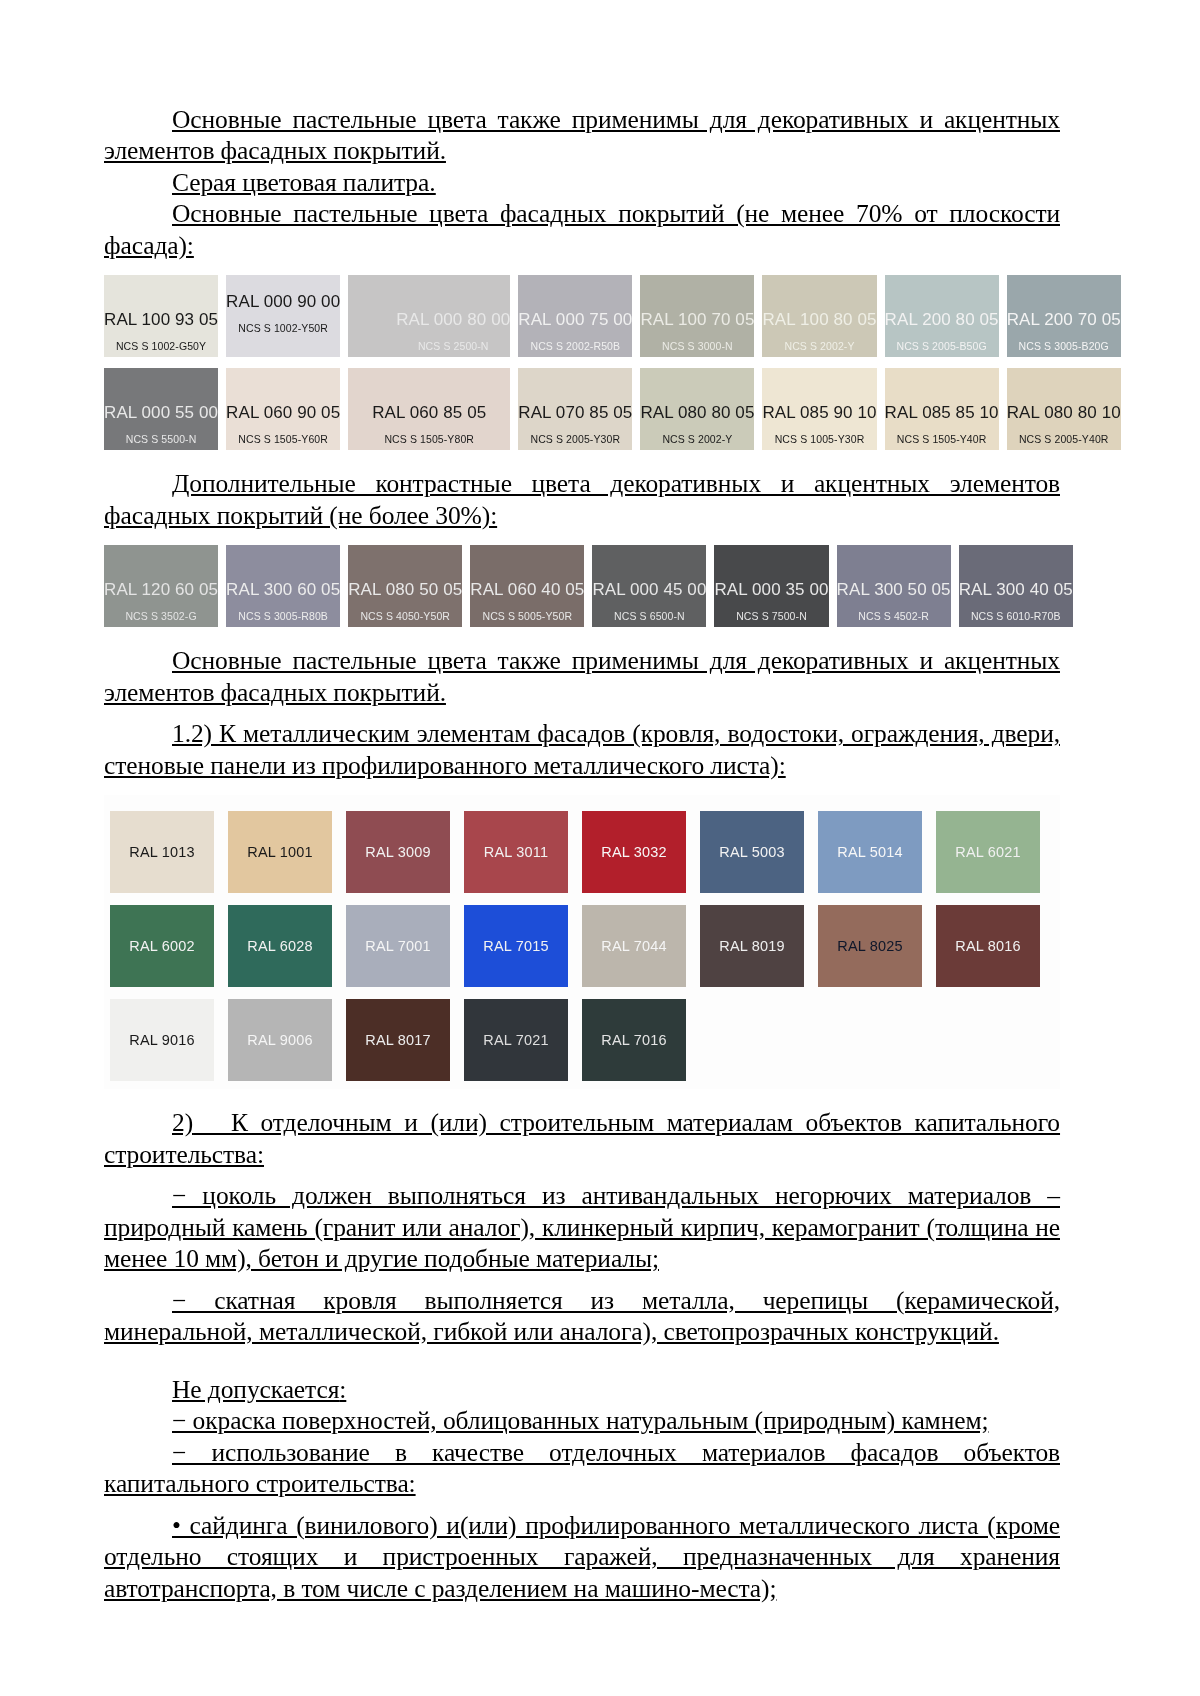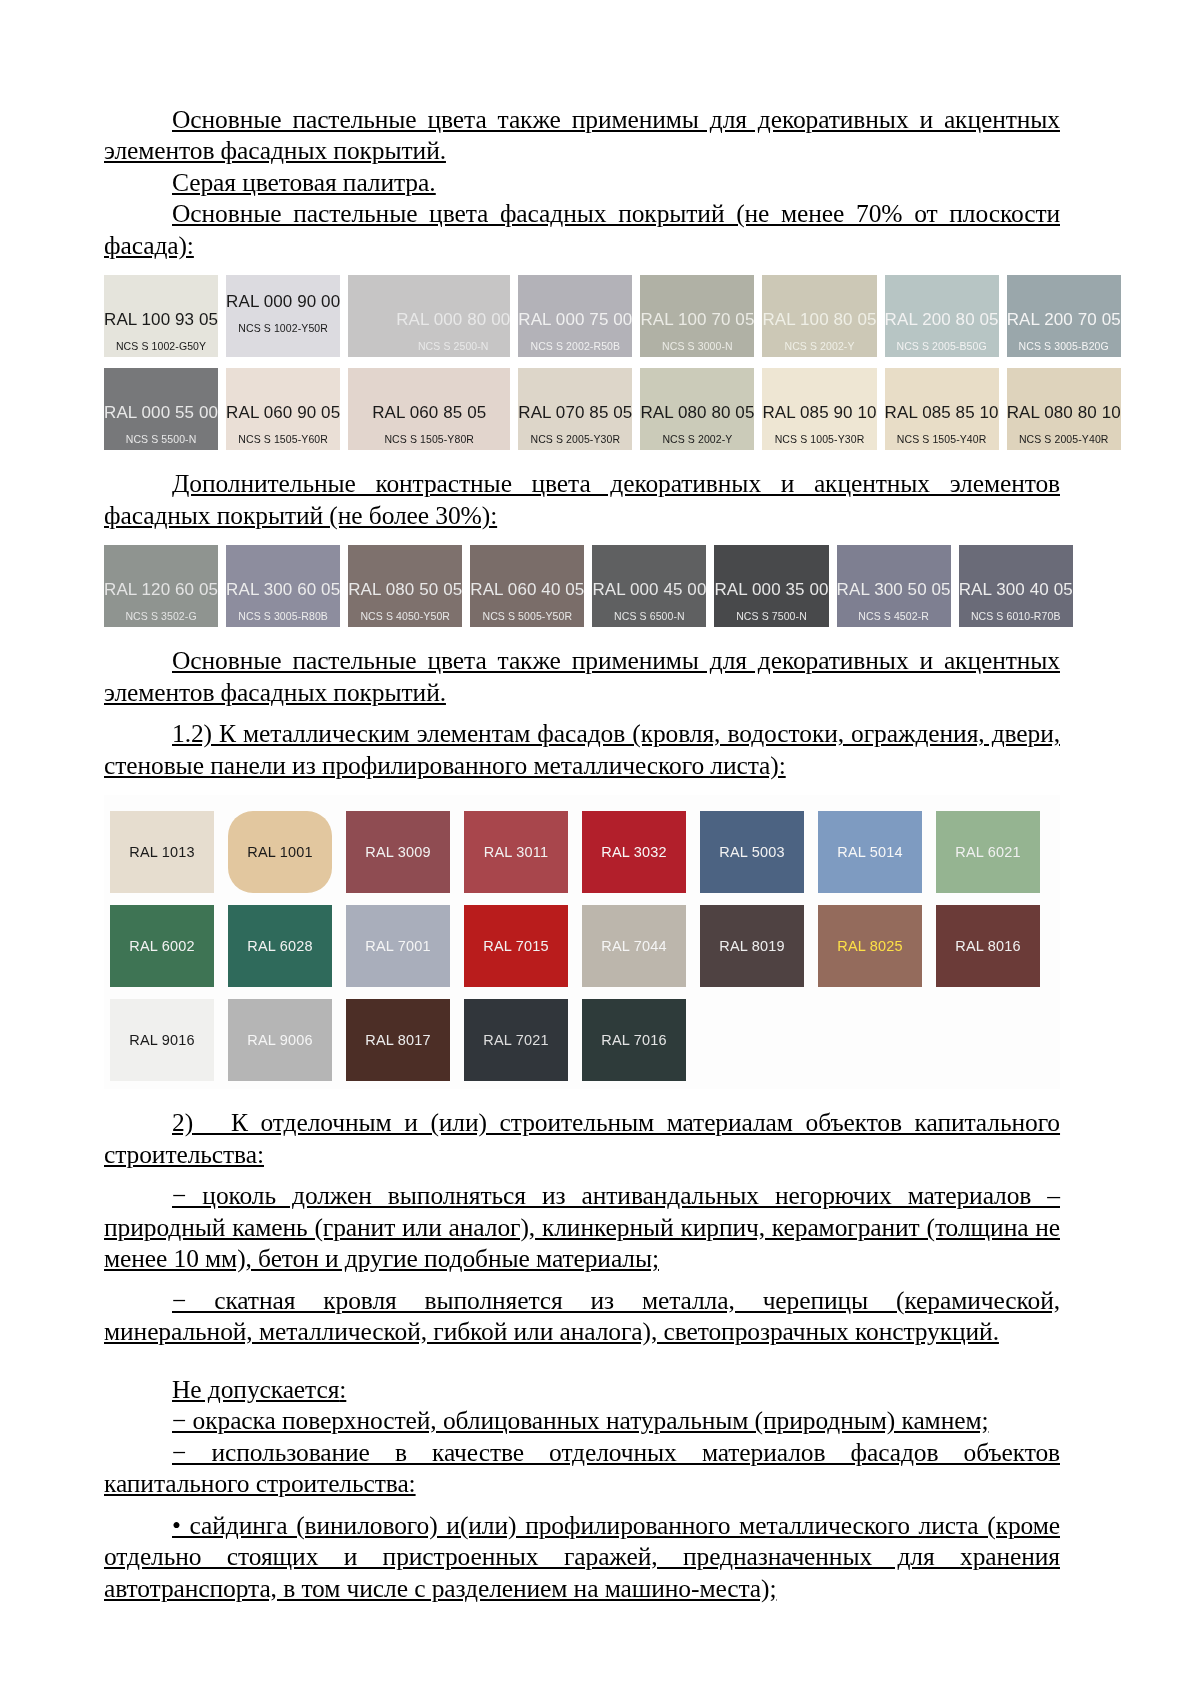--- a/index.html
+++ b/index.html
@@ -223,34 +223,34 @@
 
   <p class="para">Основные пастельные цвета также применимы для декоративных и акцентных элементов фасадных покрытий.</p>
 
   <div class="spacer-sm"></div>
 
   <p class="para">1.2) К металлическим элементам фасадов (кровля, водостоки, ограждения, двери, стеновые панели из профилированного металлического листа):</p>
 
   <div class="metal-wrap">
     <div class="metal">
       <div class="msw" style="background: rgb(230, 221, 207); color: rgb(26, 26, 26);">RAL 1013</div>
-      <div class="msw" style="background: rgb(226, 199, 159); color: rgb(26, 26, 26); border-radius: 25px;">RAL 1001</div>
+      <div class="msw" style="background: rgb(226, 199, 159); color: rgb(26, 26, 26);">RAL 1001</div>
       <div class="msw" style="background: rgb(143, 76, 82); color: rgb(242, 242, 242);">RAL 3009</div>
       <div class="msw" style="background: rgb(168, 70, 76); color: rgb(242, 242, 242);">RAL 3011</div>
       <div class="msw" style="background: rgb(178, 31, 43); color: rgb(247, 247, 247);">RAL 3032</div>
       <div class="msw" style="background: rgb(76, 99, 130); color: rgb(242, 242, 242);">RAL 5003</div>
       <div class="msw" style="background: rgb(126, 155, 193); color: rgb(247, 247, 247);">RAL 5014</div>
       <div class="msw" style="background: rgb(149, 180, 145); color: rgb(240, 240, 240);">RAL 6021</div>
       <div class="msw" style="background: rgb(62, 116, 84); color: rgb(242, 242, 242);">RAL 6002</div>
       <div class="msw" style="background: rgb(47, 106, 91); color: rgb(242, 242, 242);">RAL 6028</div>
       <div class="msw" style="background: rgb(169, 174, 187); color: rgb(245, 245, 245);">RAL 7001</div>
-      <div class="msw" style="background: #b91c1c; color: rgb(242, 242, 242);">RAL 7015</div>
+      <div class="msw" style="background: #1d4ed8; color: rgb(242, 242, 242);">RAL 7015</div>
       <div class="msw" style="background: rgb(188, 182, 172); color: rgb(245, 245, 245);">RAL 7044</div>
       <div class="msw" style="background: rgb(79, 66, 66); color: rgb(238, 238, 238);">RAL 8019</div>
-      <div class="msw" style="background: rgb(148, 107, 92); color: #fde047;">RAL 8025</div>
+      <div class="msw" style="background: rgb(148, 107, 92); color: #0f172a;">RAL 8025</div>
       <div class="msw" style="background: rgb(107, 59, 56); color: rgb(240, 240, 240);">RAL 8016</div>
       <div class="msw" style="background: rgb(240, 240, 238); color: rgb(26, 26, 26);">RAL 9016</div>
       <div class="msw" style="background: rgb(181, 181, 181); color: rgb(245, 245, 245);">RAL 9006</div>
       <div class="msw" style="background: rgb(76, 46, 38); color: rgb(236, 236, 236);">RAL 8017</div>
       <div class="msw" style="background: rgb(49, 54, 59); color: rgb(222, 222, 222);">RAL 7021</div>
       <div class="msw" style="background: rgb(46, 59, 58); color: rgb(228, 228, 228);">RAL 7016</div>
       <div class="msw empty"></div>
       <div class="msw empty"></div>
       <div class="msw empty"></div>
     </div>

